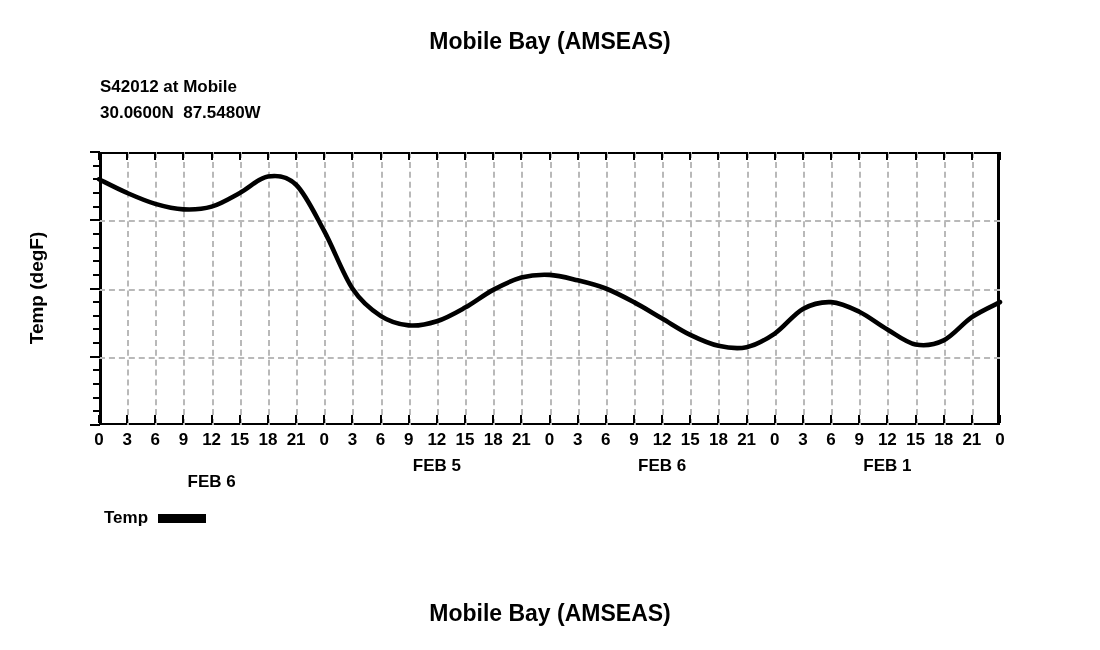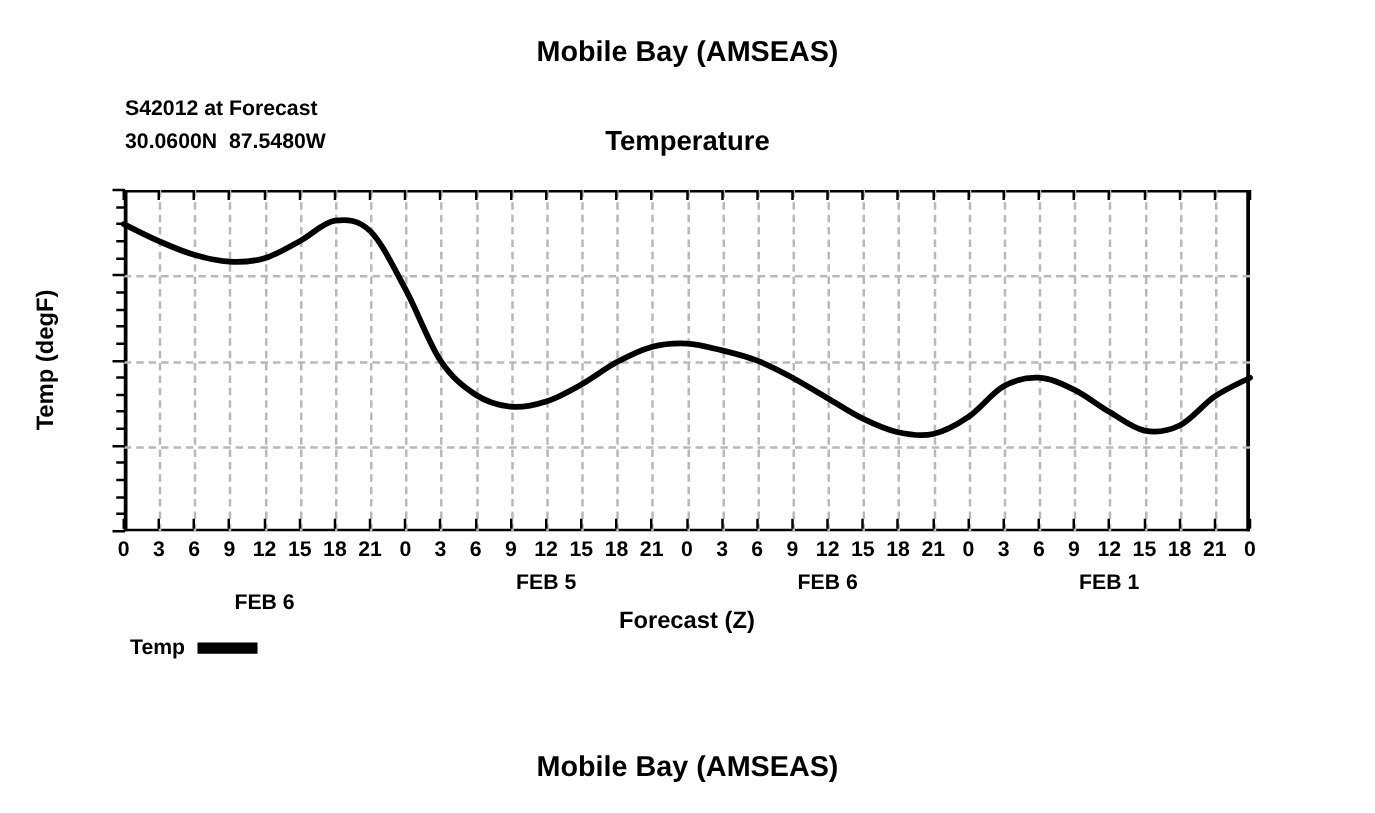--- a/index.html
+++ b/index.html
@@ -192,25 +192,24 @@
   }
 </style>
 </head>
 <body>
 
 <div class="page">
 
   <div class="top-title">Mobile Bay (AMSEAS)</div>
 
   <div class="meta-left">
-    <div>S42012 at Forecast</div>
+    <div>S42012 at Mobile</div>
     <div>30.0600N  87.5480W</div>
   </div>
 
-  <div class="meta-center">Temperature</div>
 
   <div class="plot-wrap">
     <div class="plot-frame"></div>
     <div class="axis-top"></div>
     <div class="axis-bottom"></div>
 
     <div id="grid-h">
         <div class="gridline-h" style="top: 68.25px;"></div>
         <div class="gridline-h" style="top: 136.5px;"></div>
         <div class="gridline-h" style="top: 204.75px;"></div>
@@ -376,21 +375,20 @@
         <div class="xlabel-hour" style="left: 901px;">0</div>
       </div>
     <div id="daylabels">
         <div class="xlabel-day" style="left: 112.625px; margin-top: 16px;">FEB 6</div>
         <div class="xlabel-day" style="left: 337.875px;">FEB 5</div>
         <div class="xlabel-day" style="left: 563.125px;">FEB 6</div>
         <div class="xlabel-day" style="left: 788.375px;">FEB 1</div>
       </div>
 
     <div class="y-axis-title">Temp (degF)</div>
-    <div class="x-axis-title">Forecast (Z)</div>
 
     <svg class="series-svg" id="series-svg" viewBox="0 0 901 273" preserveAspectRatio="none">
       <path id="series-path" fill="none" stroke="#000000" stroke-width="4.6" stroke-linecap="round" stroke-linejoin="round" d="M 0.00 27.30 C 4.69 29.58, 18.77 36.85, 28.16 40.95 C 37.54 45.04, 46.93 49.14, 56.31 51.87 C 65.70 54.60, 75.08 56.88, 84.47 57.33 C 93.85 57.79, 103.24 57.33, 112.63 54.60 C 122.01 51.87, 131.40 45.95, 140.78 40.95 C 150.17 35.94, 159.55 25.93, 168.94 24.57 C 178.32 23.21, 187.71 23.66, 197.09 32.76 C 206.48 41.86, 215.86 61.88, 225.25 79.17 C 234.64 96.46, 244.02 122.39, 253.41 136.50 C 262.79 150.61, 272.18 157.66, 281.56 163.80 C 290.95 169.94, 300.33 172.45, 309.72 173.36 C 319.10 174.27, 328.49 172.22, 337.88 169.26 C 347.26 166.30, 356.65 160.84, 366.03 155.61 C 375.42 150.38, 384.80 142.87, 394.19 137.86 C 403.57 132.86, 412.96 128.08, 422.34 125.58 C 431.73 123.08, 441.11 122.39, 450.50 122.85 C 459.89 123.30, 469.27 126.03, 478.66 128.31 C 488.04 130.58, 497.43 132.86, 506.81 136.50 C 516.20 140.14, 525.58 145.15, 534.97 150.15 C 544.35 155.16, 553.74 161.07, 563.13 166.53 C 572.51 171.99, 581.90 178.36, 591.28 182.91 C 600.67 187.46, 610.05 191.78, 619.44 193.83 C 628.82 195.88, 638.21 197.24, 647.59 195.19 C 656.98 193.15, 666.36 187.91, 675.75 181.54 C 685.14 175.17, 694.52 162.21, 703.91 156.97 C 713.29 151.74, 722.68 149.70, 732.06 150.15 C 741.45 150.61, 750.83 155.16, 760.22 159.71 C 769.60 164.26, 778.99 171.99, 788.38 177.45 C 797.76 182.91, 807.15 190.64, 816.53 192.46 C 825.92 194.28, 835.30 192.92, 844.69 188.37 C 854.07 183.82, 863.46 171.54, 872.84 165.17 C 882.23 158.80, 896.31 152.65, 901.00 150.15"></path>
     </svg>
   </div>
 
   <div class="legend">
     <span class="legend-label">Temp</span>
     <span class="legend-swatch" style="background: rgb(0, 0, 0);"></span>
   </div>

